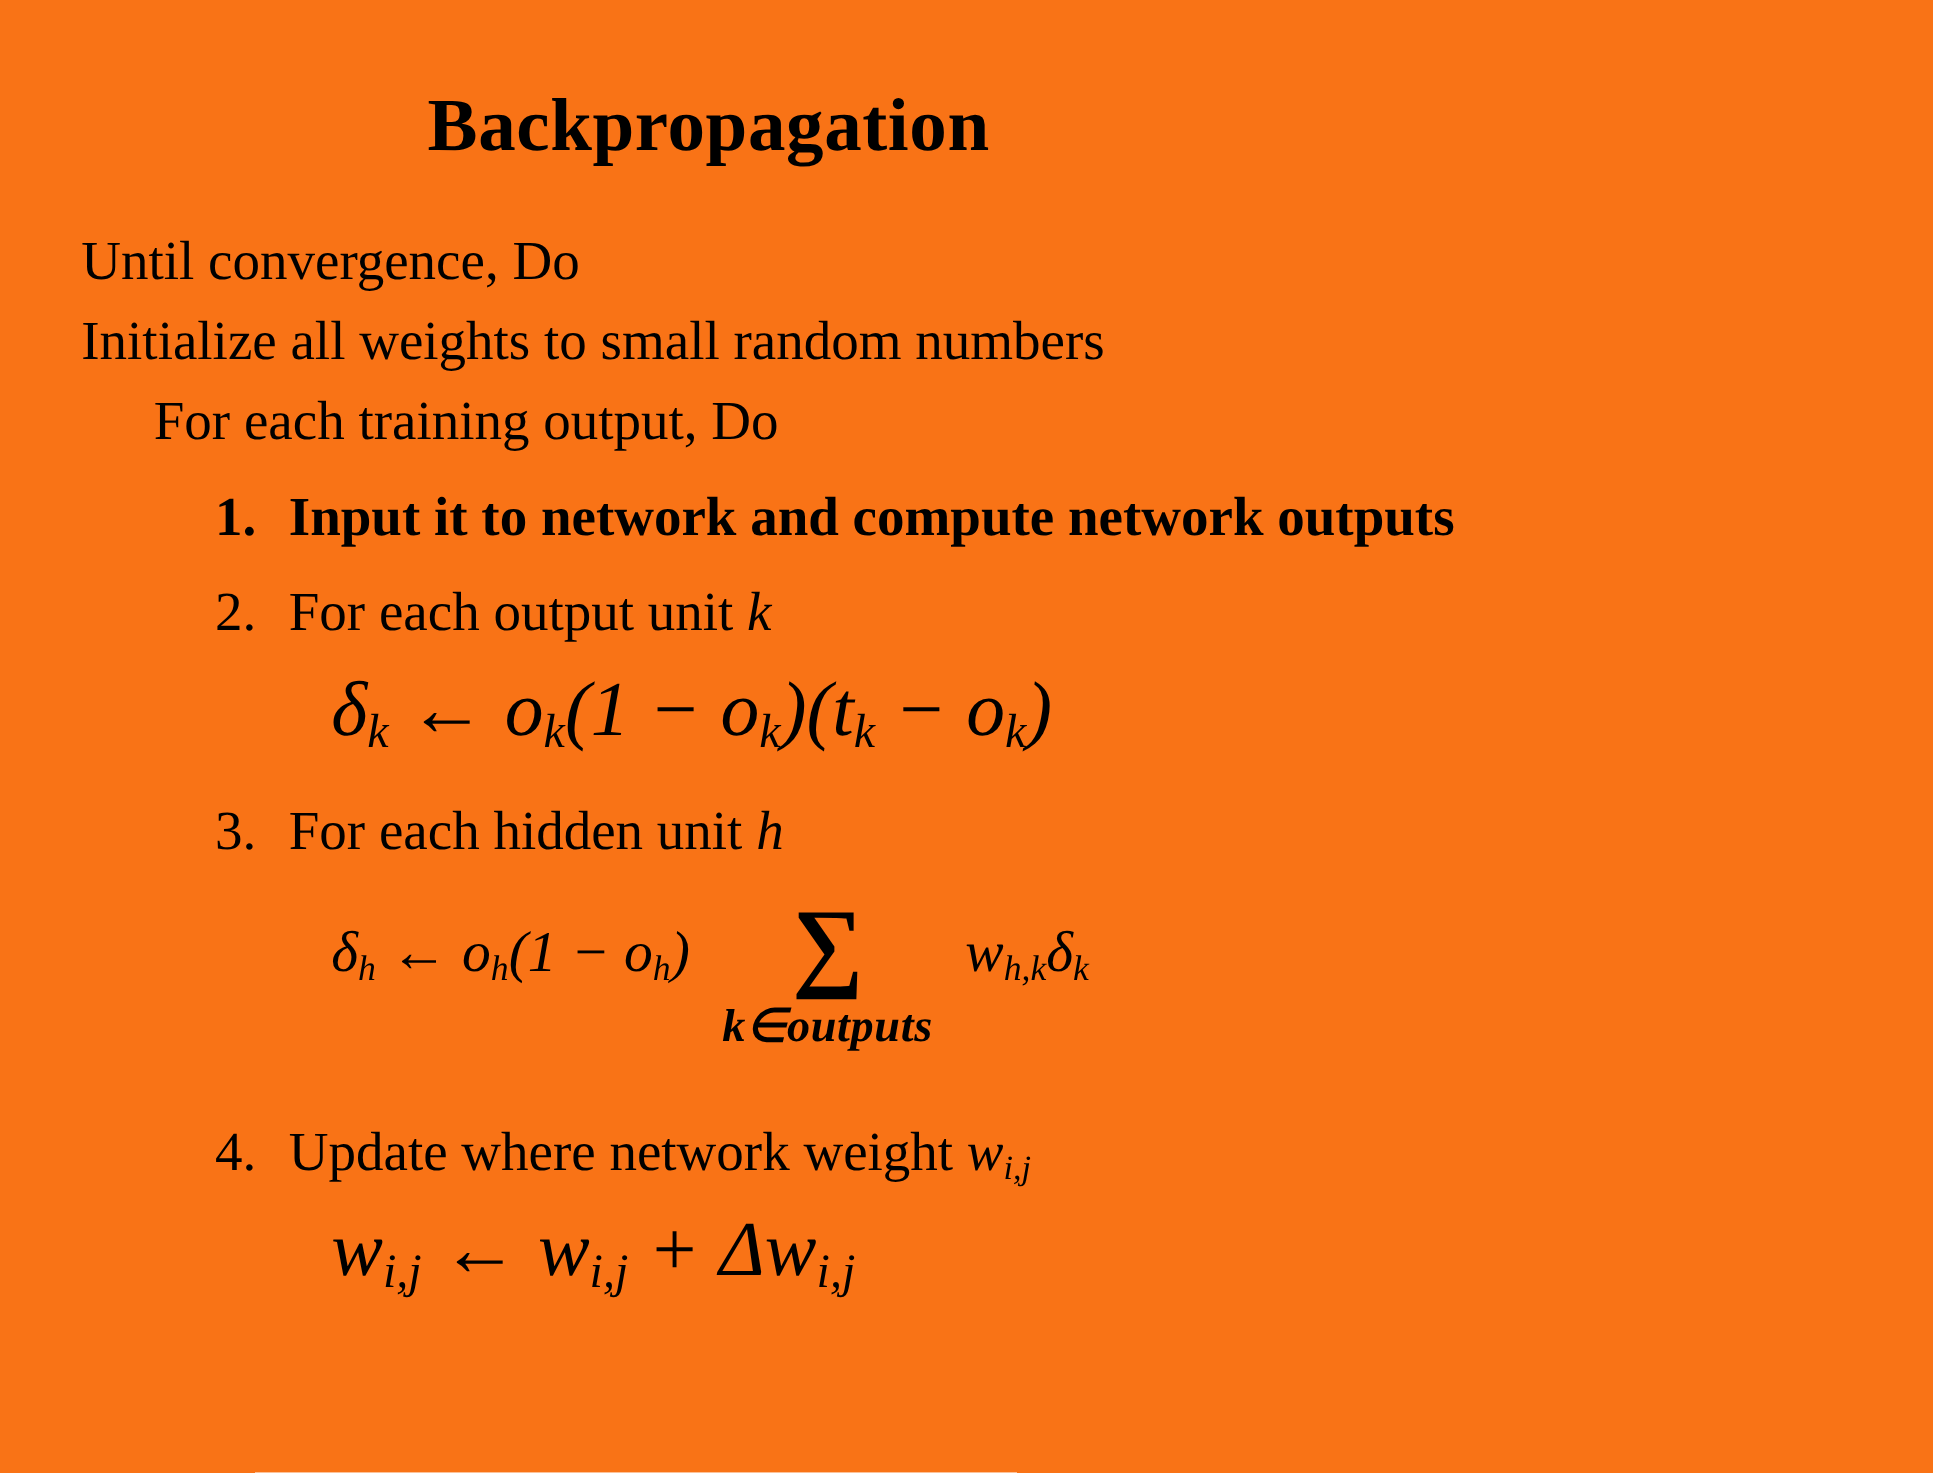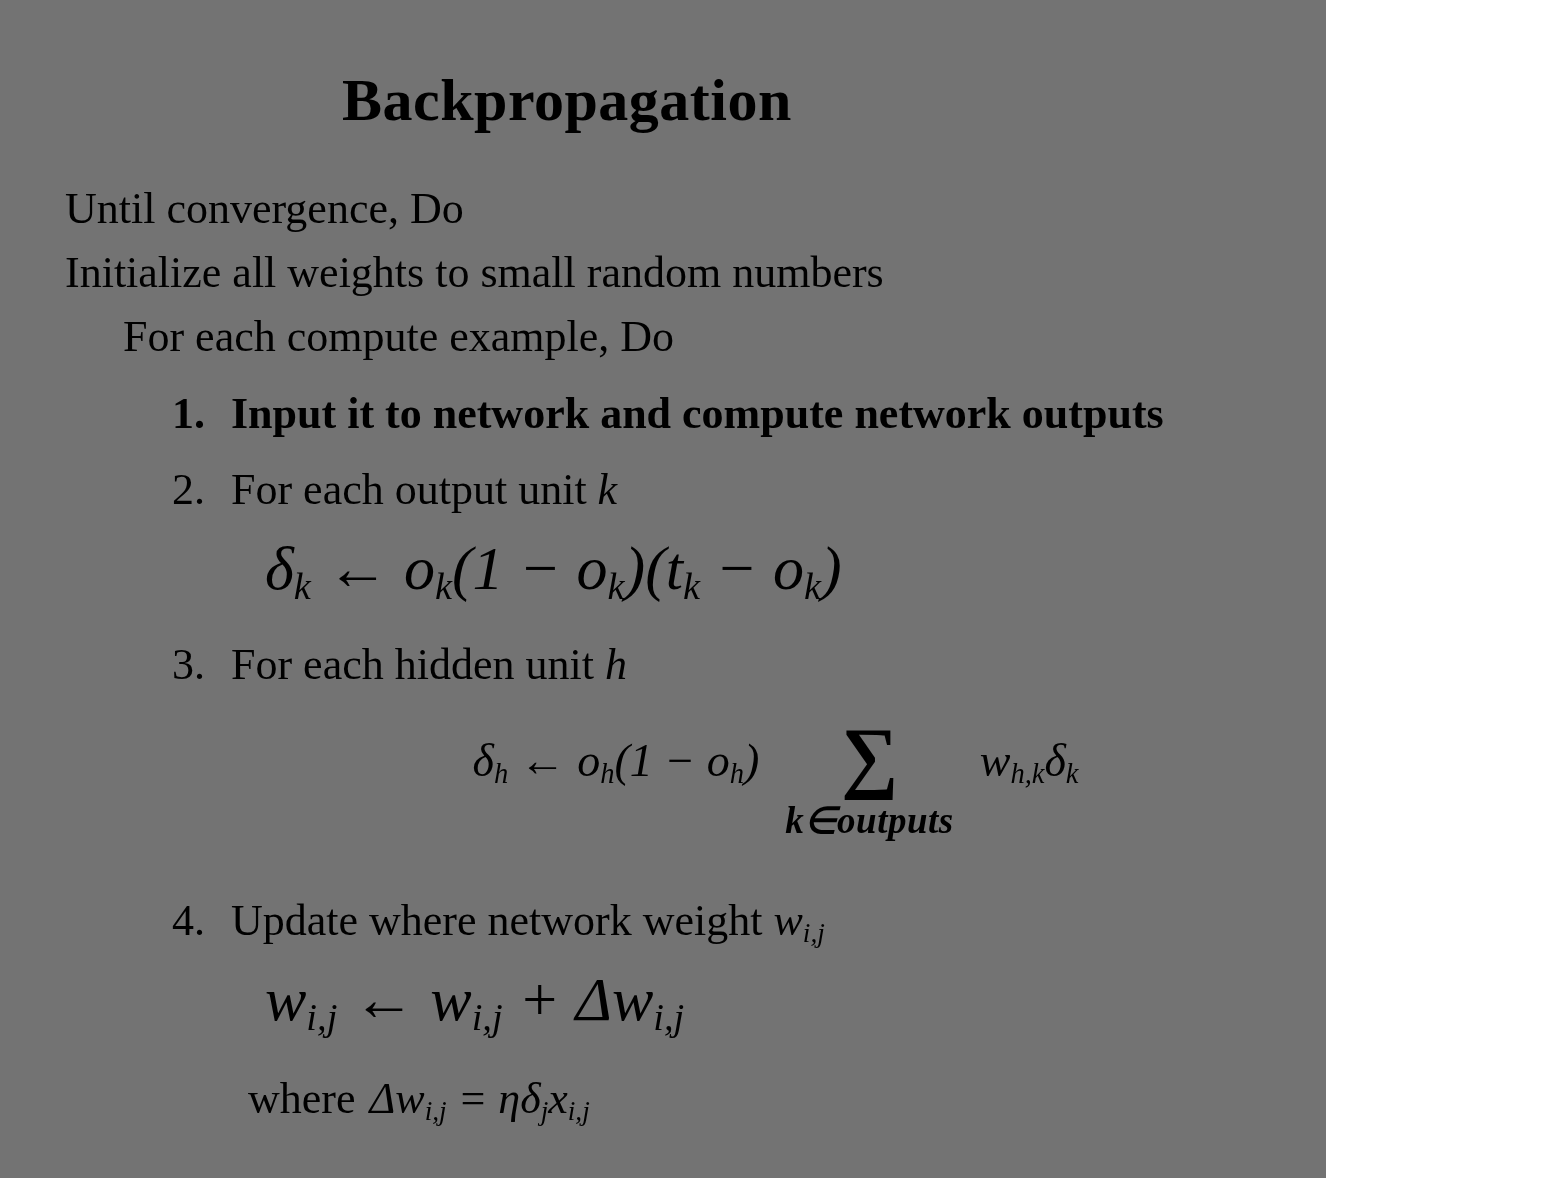--- a/index.html
+++ b/index.html
@@ -1,20 +1,20 @@
 <!DOCTYPE html>
 <html><head>
 <meta charset="utf-8">
 <style>
   html, body { margin: 0; padding: 0; background: #ffffff; }
   .slide {
     position: relative;
-    width: 1326px;
+    width: 1546px;
     height: 1178px;
-    background: #737373;
+    background: #f97316;
     color: #000000;
     font-family: "Liberation Serif", serif;
     box-sizing: border-box;
     padding: 58px 40px 0 65px;
     overflow: hidden;
   }
   .title {
     font-size: 60px;
     font-weight: bold;
     margin: 8px 0 42px 277px;
@@ -51,21 +51,20 @@
     text-align: left;
     padding-left: 200px;
     white-space: nowrap;
   }
   .formula-output { margin-top: 26px; }
   .formula-update { margin-top: 26px; }
   .formula-hidden {
     margin-top: 10px;
     display: flex;
     align-items: center;
-    justify-content: center;
     padding-left: 200px;
     font-size: 46px;
     font-style: italic;
     white-space: nowrap;
     font-family: Liberation Serif, serif;
   }
   .sum-wrap {
     display: inline-flex;
     flex-direction: column;
     align-items: center;
@@ -96,21 +95,21 @@
 </style>
 </head>
 <body>
 
 <div class="slide">
 
   <div class="title">Backpropagation</div>
 
   <div class="line">Until convergence, Do</div>
   <div class="line">Initialize all weights to small random numbers</div>
-  <div class="line indent-1">For each compute example, Do</div>
+  <div class="line indent-1">For each training output, Do</div>
 
   <div class="step step-1">
     <span class="step-num">1.</span><span>Input it to network and compute network outputs</span>
     <span class="math"></span>
   </div>
 
   <div class="step step-2">
     <span class="step-num">2.</span><span>For each output unit</span>
     <span class="math">k</span>
   </div>
@@ -131,17 +130,14 @@
     <span>w<sub>h,k</sub>δ<sub>k</sub></span>
   </div>
 
   <div class="step step-4">
     <span class="step-num">4.</span><span>Update where network weight</span>
     <span class="math">w<sub>i,j</sub></span>
   </div>
 
   <div class="formula formula-update">w<sub>i,j</sub> ← w<sub>i,j</sub> + Δw<sub>i,j</sub></div>
 
-  <div class="where-line math">
-    <span class="where-word">where</span><span>Δw<sub>i,j</sub> = ηδ<sub>j</sub>x<sub>i,j</sub></span>
-  </div>
 
 </div>
 
 </body></html>

